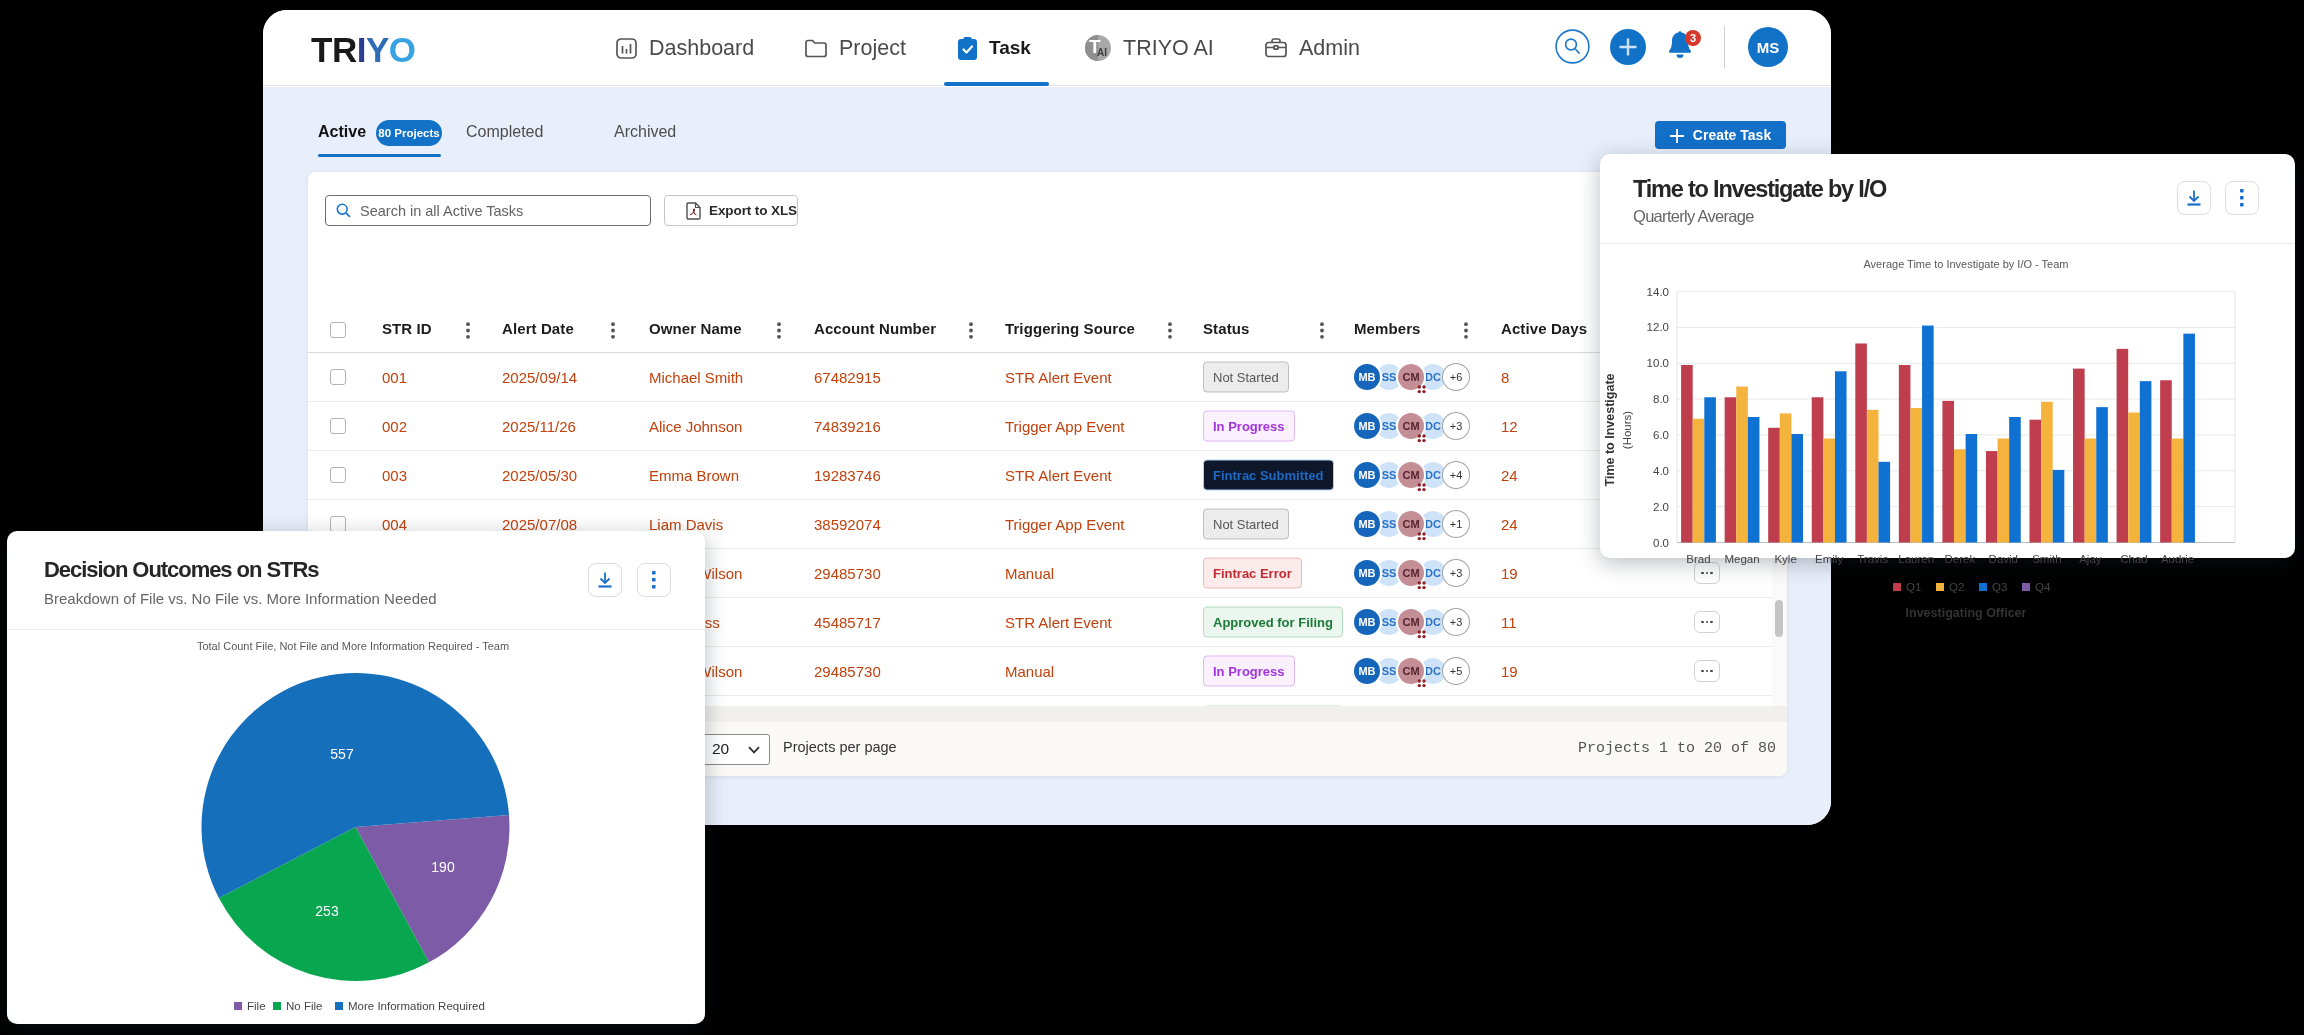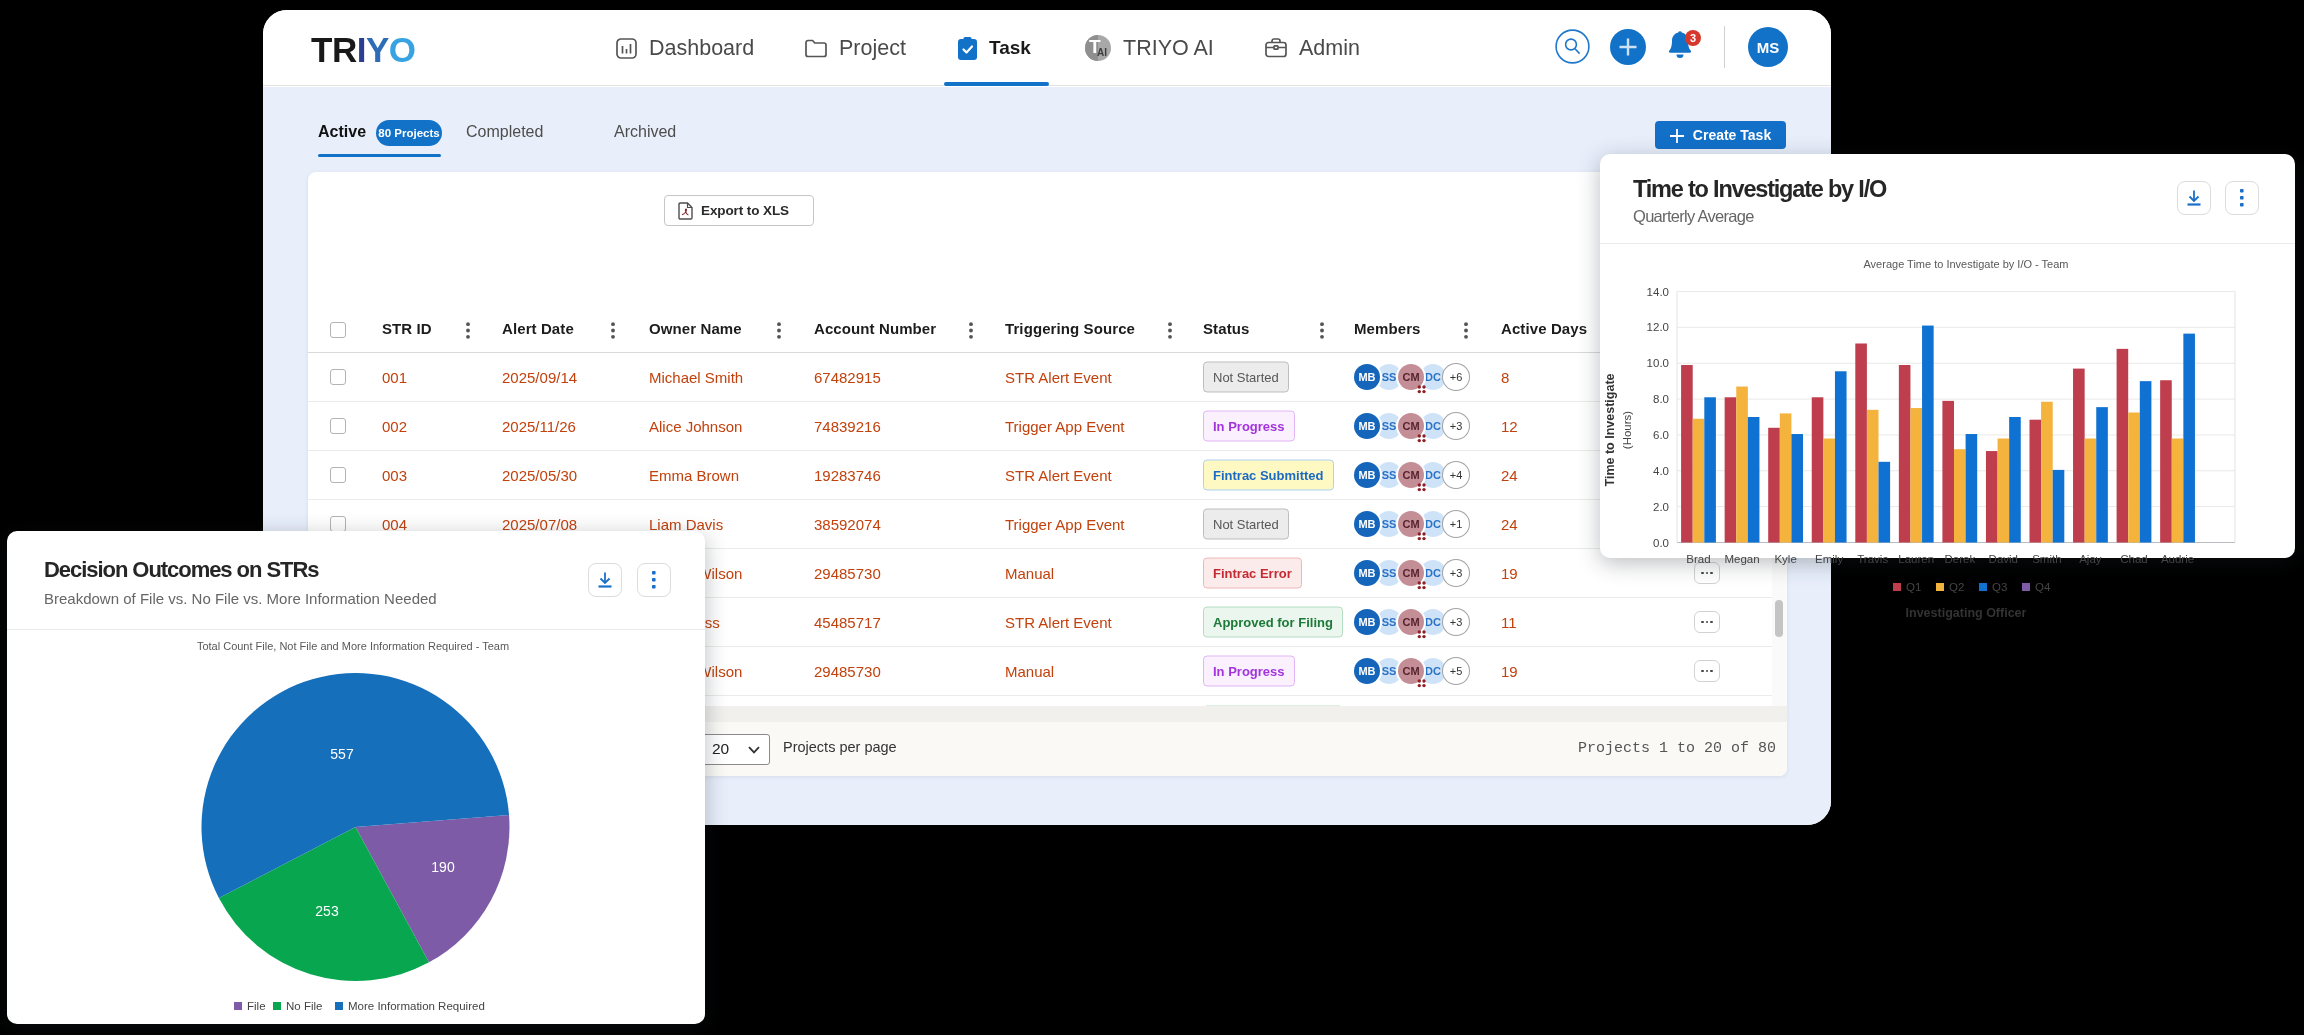--- a/index.html
+++ b/index.html
@@ -41,22 +41,22 @@
   border-radius:4px; color:#fff; font-size:14px; font-weight:600; display:flex; align-items:center;
   justify-content:center; gap:9px; }
 #btn-create svg { margin-top:1px; }
 
 
 #panel { position:absolute; left:45px; top:85px; width:1479px; height:604px; background:#fff;
   border-radius:8px; box-shadow:0 1px 4px rgba(80,90,110,0.12); }
 #searchbox { position:absolute; left:17px; top:23px; width:326px; height:31px;
   border:1px solid #6e6e6e; border-radius:4px; background:#fff; display:flex; align-items:center; }
 #searchbox span { color:#636363; font-size:14.5px; margin-left:9px; }
-#exportbtn { position:absolute; left:356px; top:23px; width:150px; height:31px;
-  border:1px solid #c6c6c6; border-radius:4px; background:#fff; display:flex; align-items:center; }
+#exportbtn { position:absolute; left:356px; top:23px; width:134px; height:31px;
+  border:1px solid #c6c6c6; border-radius:4px; background:#fff; display:flex; align-items:center;justify-content:flex-end; }
 #exportbtn b { color:#2b2b2b; font-size:13.5px; margin-left:8px; letter-spacing:-0.1px; white-space:nowrap; }
 #dragband { position:absolute; left:0; top:74px; width:1479px; height:60px; background:#f6f5f2;
   border-bottom:1px solid #e9e7e3; }
 #dragband span { position:absolute; left:31px; top:20px; font-size:15.5px; color:#454545; }
 
 
 #thead { position:absolute; left:0; top:134px; width:1479px; height:47px;
   border-bottom:1px solid #d9d9d9; background:#fff; }
 .hcell { position:absolute; top:14px; font-size:15px; font-weight:700; color:#1c1c1c;
   letter-spacing:0.1px; white-space:nowrap; }
@@ -68,21 +68,21 @@
 
 #gridbody { position:absolute; left:0; top:181px; width:1479px; height:353px; overflow:hidden; }
 .trow { position:absolute; left:0; width:1479px; height:49px; border-bottom:1px solid #ebebe9;
   background:#fff; }
 .cell { position:absolute; top:50%; transform:translateY(-50%); font-size:15px; color:#c2410c;
   white-space:nowrap; }
 .chip { position:absolute; top:50%; transform:translateY(-50%); height:31px; line-height:29px;
   border-radius:4px; padding:0 9px; font-size:13px; font-weight:600; border:1px solid; white-space:nowrap; }
 .chip.ns { background:#ececec; border-color:#bdbdbd; color:#575757; font-weight:400; }
 .chip.ip { background:#faf0fe; border-color:#e2b5f5; color:#a233dd; }
-.chip.fs { background:#fef9c3; border-color:#aed0f2; color:#1b6ac4; }
+.chip.fs { background:#0f172a; border-color:#aed0f2; color:#1b6ac4; }
 .chip.fe { background:#fcebeb; border-color:#f0b6b6; color:#c42a32; }
 .chip.af { background:#ebf6ee; border-color:#b4dcc2; color:#1d7a38; }
 .mem { position:absolute; top:50%; margin-top:-13px; height:26px; }
 .av { position:absolute; top:0; width:26px; height:26px; border-radius:50%; font-size:11px;
   font-weight:700; display:flex; align-items:center; justify-content:center;
   box-shadow:0 0 0 2px #fff; }
 .av.a1 { left:0; background:#1566bb; color:#fff; z-index:6; }
 .av.a2 { left:22px; background:#cfe3f8; color:#2a72c7; z-index:2; }
 .av.a3 { left:44px; background:#c48e96; color:#57242e; z-index:5; }
 .av.a4 { left:66px; background:#cfe3f8; color:#2a72c7; z-index:3; }
@@ -193,20 +193,27 @@
     <div id="tab-underline"></div>
     <div class="tab" style="left:203px; top:36px;">Completed</div>
     <div class="tab" style="left:303px; top:36px;margin-left:48px;">Archived</div>
     <div id="btn-create">
       <svg width="14" height="14" viewBox="0 0 14 14" fill="none" stroke="#fff" stroke-width="1.8">
             <path d="M7 0v14M0 7h14"></path>
           </svg>
       Create Task</div>
 
     <div id="panel">
+      <div id="searchbox">
+        <svg style="margin-left:10px" width="15" height="15" viewBox="0 0 15 15" fill="none" stroke="#1673cf" stroke-width="1.6">
+              <circle cx="6.2" cy="6.2" r="4.9"></circle>
+              <path d="M9.9 9.9l4 4"></path>
+            </svg>
+        <span>Search in all Active Tasks</span>
+      </div>
       <div id="exportbtn">
         <svg style="margin-left:13px" width="15" height="18" viewBox="0 0 15 18" fill="none" stroke="#4d4d4d" stroke-width="1.4">
               <path d="M1 2.2C1 1.5 1.5 1 2.2 1h7.3L14 5.5v10.3c0 .7-.5 1.2-1.2 1.2H2.2c-.7 0-1.2-.5-1.2-1.2z"></path>
               <path d="M9.5 1v4.5H14" stroke-width="1.2"></path>
               <path d="M4 12.8c1.8-.6 4.2-2.9 4.5-5 .1-.8-.7-1-1-.3-.5 1.3.8 5 2.9 5.5" stroke="#7b2d2d" stroke-width="1.1"></path>
             </svg>
         <b>Export to XLS</b>
       </div>
 
       <div id="thead">

